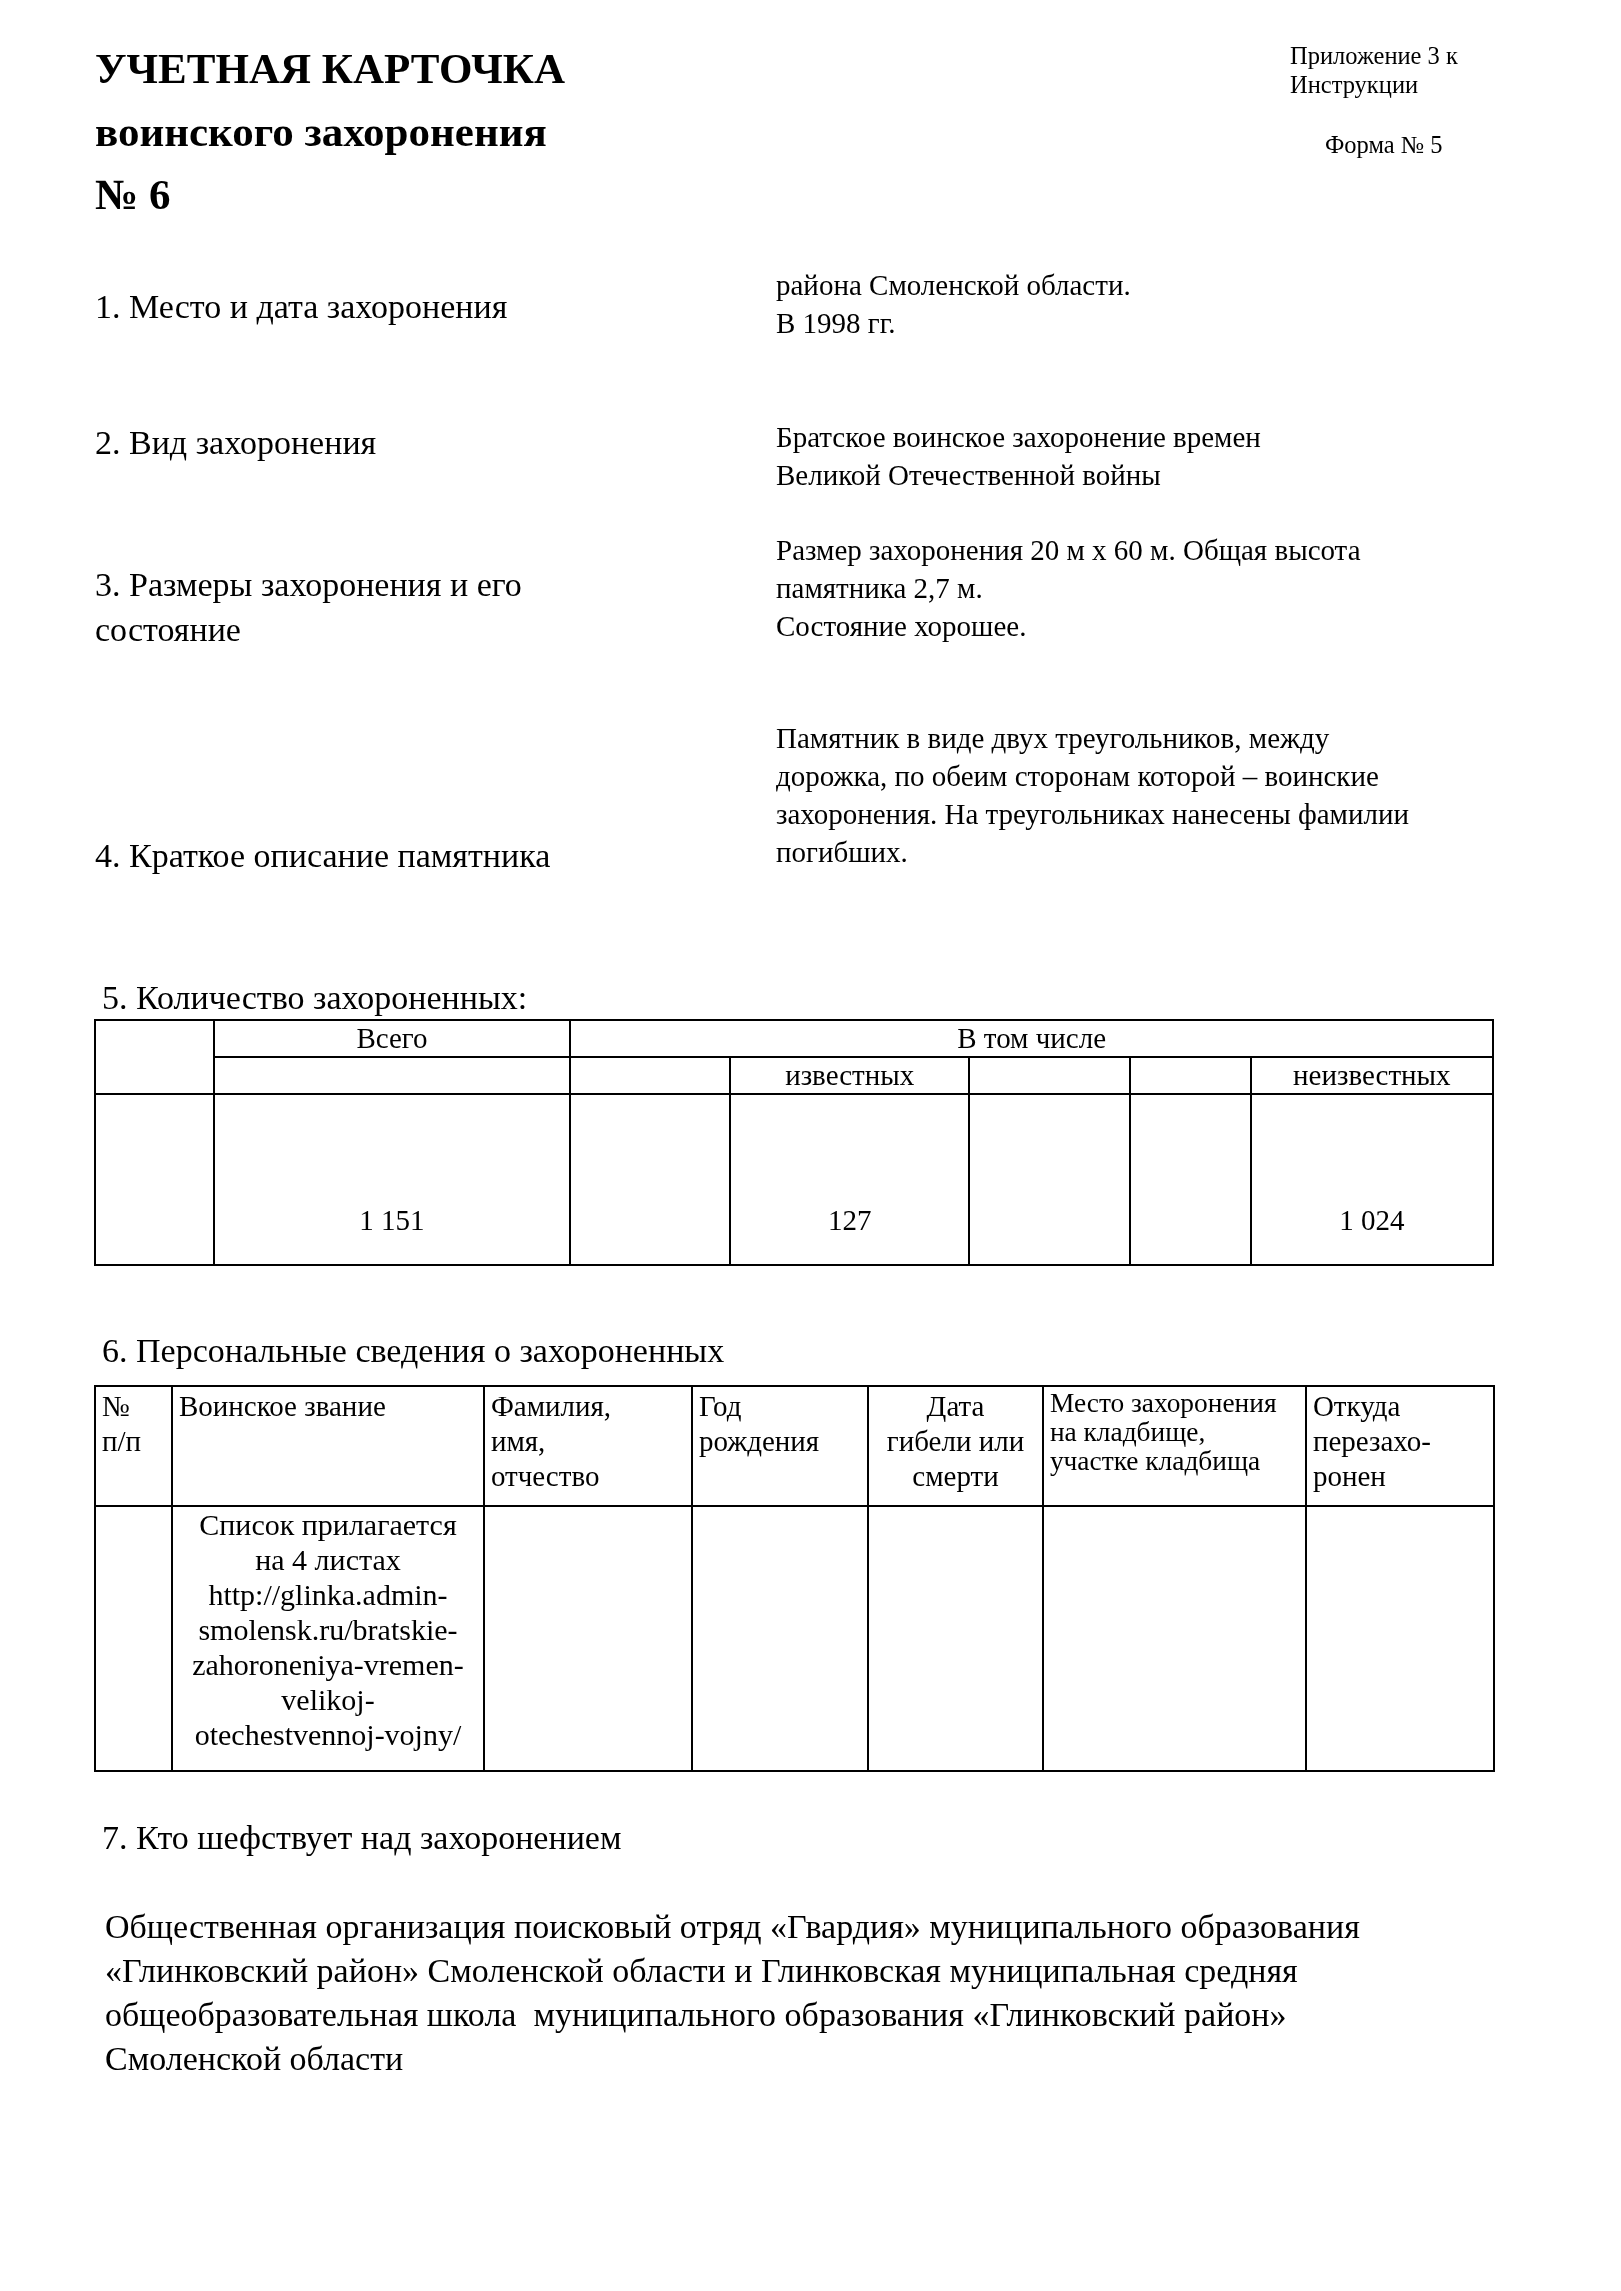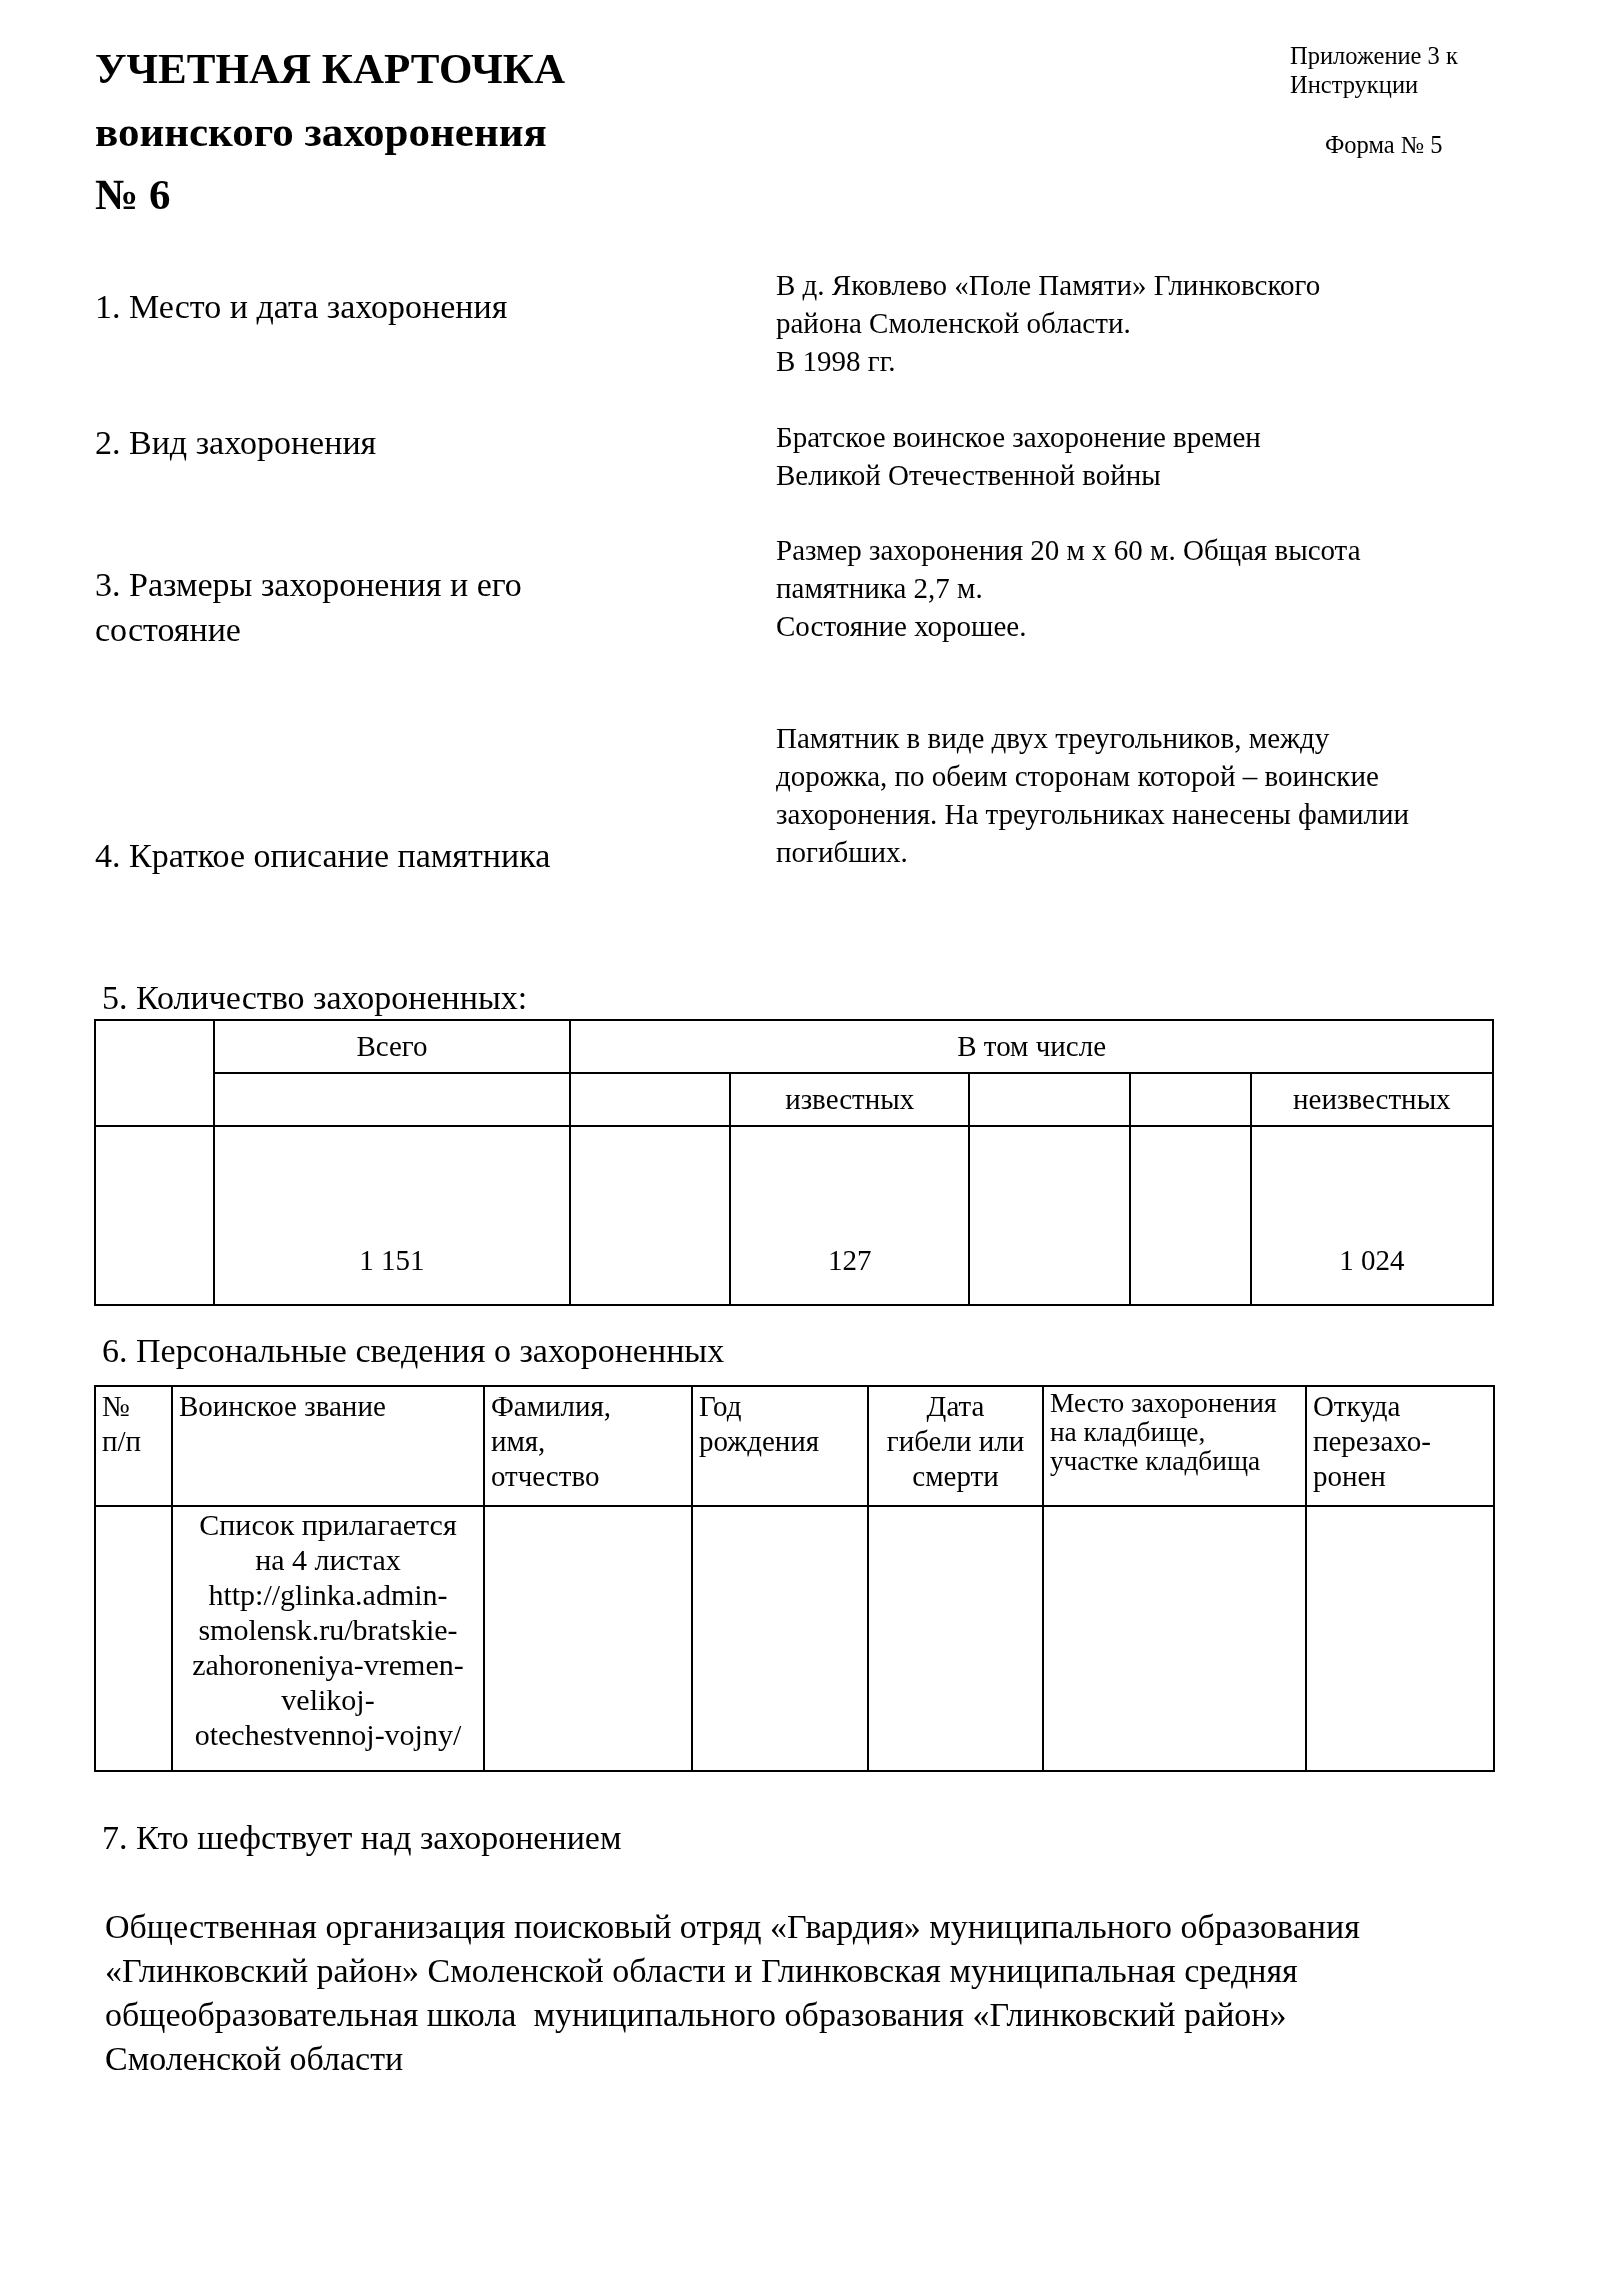--- a/index.html
+++ b/index.html
@@ -14,21 +14,21 @@
   .title div { white-space: nowrap; }
   .appendix {
     left: 1290px; top: 41px; font-size: 24.5px; line-height: 29px;
   }
   .form-no { left: 1325px; top: 131px; font-size: 24.5px; }
   .label { left: 95px; font-size: 34px; line-height: 45px; }
   .value { left: 776px; font-size: 29px; line-height: 38px; }
   .section-head { font-size: 34px; line-height: 45px; }
 
   table { border-collapse: collapse; position: absolute; table-layout: fixed; }
-  td { border: 2.9px solid #000; padding: 8px; font-size: 29px; vertical-align: top; }
+  td { border: 2.9px solid #000; padding: 0; font-size: 29px; vertical-align: top; }
 
   #t5 { left: 94px; top: 1019px; width: 1400px; }
   #t5 td { text-align: center; }
   #t5 .h1 td { height: 35px; line-height: 35px; }
   #t5 .h2 td { height: 35px; line-height: 35px; }
   #t5 .data td { height: 142px; vertical-align: bottom; padding-bottom: 27.4px; }
 
   #t6 { left: 94px; top: 1385px; width: 1400px; }
   #t6 .head td { height: 114px; padding: 2px 5.9px; line-height: 35px; }
   #t6 .head td.small { font-size: 27.4px; line-height: 29px; }
@@ -48,21 +48,20 @@
 <div class="abs appendix">
   <div>Приложение 3 к</div>
   <div>Инструкции</div>
 </div>
 <div class="abs form-no">Форма № 5</div>
 
 <div class="abs label" style="top:284px;">
   <div>1. Место и дата захоронения</div>
 </div>
 <div class="abs value" style="top:266px;">
-  <div>В д. Яковлево «Поле Памяти» Глинковского</div>
   <div>района Смоленской области.</div>
   <div>В 1998 гг.</div>
 </div>
 
 <div class="abs label" style="top:420px;">
   <div>2. Вид захоронения</div>
 </div>
 <div class="abs value" style="top:418px;">
   <div>Братское  воинское захоронение времен</div>
   <div>Великой Отечественной войны</div>

